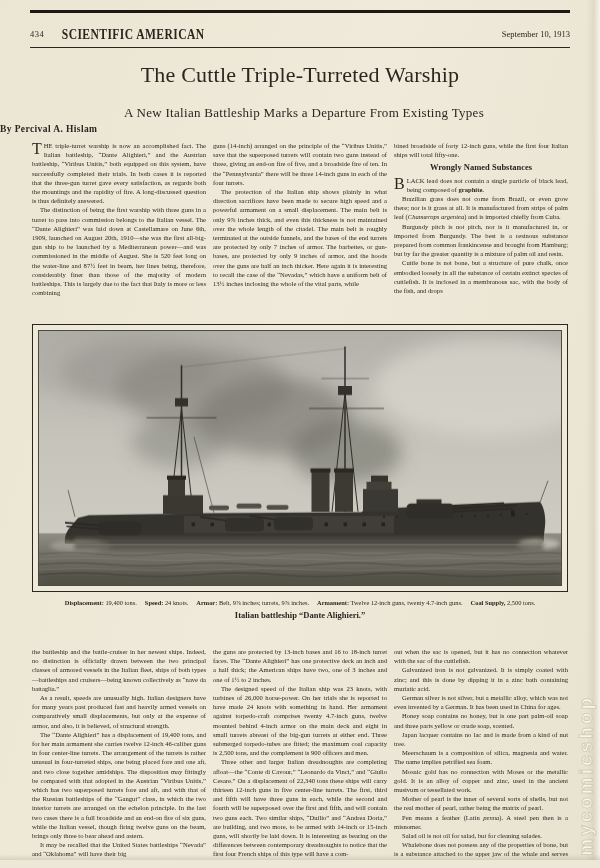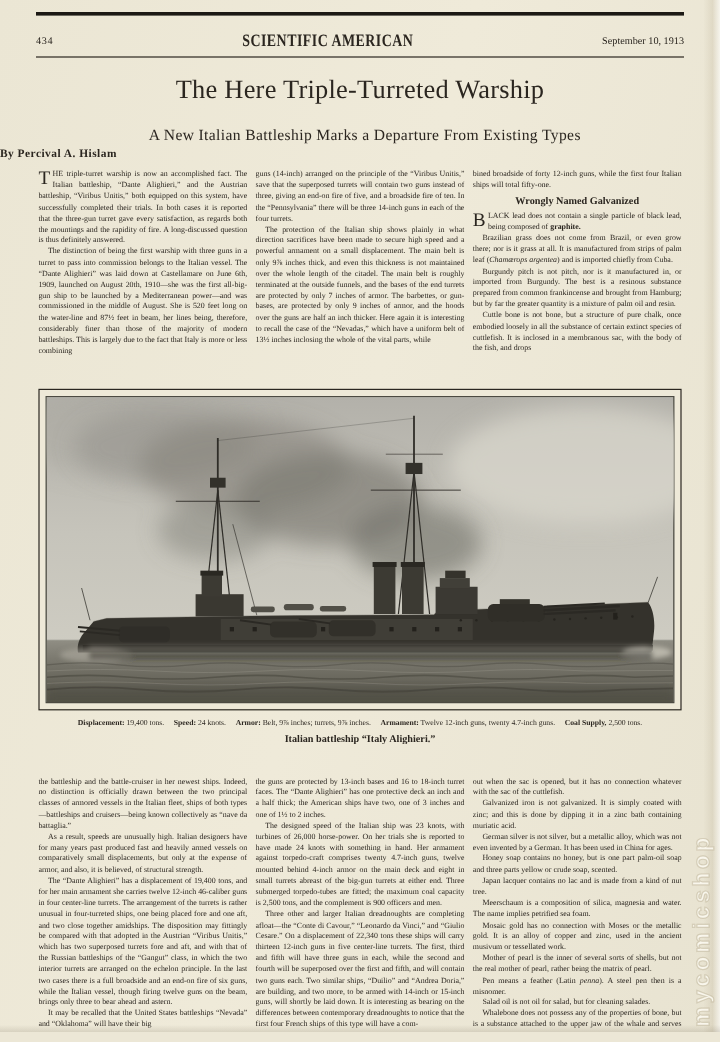--- a/index.html
+++ b/index.html
@@ -7,21 +7,21 @@
   .page {
     position:relative; width:600px; height:860px; overflow:hidden;
     background:linear-gradient(105deg,#ebe6d4 0%,#efead9 48%,#e8e3d1 100%);
     font-family:"Liberation Serif", serif; color:#2b2620;
   }
   .rule-thick { position:absolute; left:30px; right:30px; top:10px; height:3px; background:#1c1914; }
   .rule-thin  { position:absolute; left:30px; right:30px; top:47px; height:1px; background:#2b2620; }
   .header-row { position:absolute; left:30px; right:30px; top:24px; height:20px;
                 display:flex; align-items:center; }
   .pageno { font-size:8.5px; letter-spacing:0.5px; }
-  .masthead-wrap { flex:1; text-align:center; }
+  .masthead-wrap { flex:1; }
   .masthead { display:inline-block; transform:scaleX(0.8); font-weight:bold; font-size:14.5px;
               letter-spacing:0.5px; white-space:nowrap; }
   .date { font-size:8.5px; }
   .title { position:absolute; top:62px; left:0; width:100%; margin:0; text-align:center;
            font-size:22px; font-weight:400; letter-spacing:0.2px; }
   .subtitle { position:absolute; top:101px; left:0; width:100%; margin:4px; text-align:center;
               font-size:13px; font-weight:400; letter-spacing:0.3px; }
   .byline { position:absolute; top:124px; left:0; width:100%; text-align:left;
             font-size:9.5px; font-weight:700; letter-spacing:0.4px; }
   .columns { position:absolute; left:32px; right:32px; display:flex; gap:7px; overflow:hidden; }
@@ -58,36 +58,36 @@
   <div class="rule-thick"></div>
 
   <div class="header-row">
     <span class="pageno">434</span>
     <span class="masthead-wrap"><span class="masthead">SCIENTIFIC AMERICAN</span></span>
     <span class="date">September 10, 1913</span>
   </div>
 
   <div class="rule-thin"></div>
 
-  <h1 class="title">The Here Triple-Turreted Warship</h1>
+  <h1 class="title">The Cuttle Triple-Turreted Warship</h1>
   <h2 class="subtitle">A New Italian Battleship Marks a Departure From Existing Types</h2>
   <div class="byline">By Percival A. Hislam</div>
 
   <div class="columns top">
     <div class="col">
         <p class="para noindent"><span class="dropcap">T</span>HE triple-turret warship is now an accomplished fact. The Italian battleship, “Dante Alighieri,” and the Austrian battleship, “Viribus Unitis,” both equipped on this system, have successfully completed their trials. In both cases it is reported that the three-gun turret gave every satisfaction, as regards both the mountings and the rapidity of fire. A long-discussed question is thus definitely answered.</p>
         <p class="para">The distinction of being the first warship with three guns in a turret to pass into commission belongs to the Italian vessel. The “Dante Alighieri” was laid down at Castellamare on June 6th, 1909, launched on August 20th, 1910—she was the first all-big-gun ship to be launched by a Mediterranean power—and was commissioned in the middle of August. She is 520 feet long on the water-line and 87½ feet in beam, her lines being, therefore, considerably finer than those of the majority of modern battleships. This is largely due to the fact that Italy is more or less combining</p>
       </div>
     <div class="col">
         <p class="para noindent">guns (14-inch) arranged on the principle of the “Viribus Unitis,” save that the superposed turrets will contain two guns instead of three, giving an end-on fire of five, and a broadside fire of ten. In the “Pennsylvania” there will be three 14-inch guns in each of the four turrets.</p>
         <p class="para">The protection of the Italian ship shows plainly in what direction sacrifices have been made to secure high speed and a powerful armament on a small displacement. The main belt is only 9⅞ inches thick, and even this thickness is not maintained over the whole length of the citadel. The main belt is roughly terminated at the outside funnels, and the bases of the end turrets are protected by only 7 inches of armor. The barbettes, or gun-bases, are protected by only 9 inches of armor, and the hoods over the guns are half an inch thicker. Here again it is interesting to recall the case of the “Nevadas,” which have a uniform belt of 13½ inches inclosing the whole of the vital parts, while</p>
       </div>
     <div class="col">
         <p class="para noindent">bined broadside of forty 12-inch guns, while the first four Italian ships will total fifty-one.</p>
-        <div class="col-heading">Wrongly Named Galvanized</div>
+        <div class="col-heading">Wrongly Named Substances</div>
         <p class="para noindent"><span class="dropcap">B</span>LACK lead does not contain a single particle of black lead, being composed of <b>graphite.</b></p>
         <p class="para">Brazilian grass does not come from Brazil, or even grow there; nor is it grass at all. It is manufactured from strips of palm leaf (<i>Chamærops argentea</i>) and is imported chiefly from Cuba.</p>
         <p class="para">Burgundy pitch is not pitch, nor is it manufactured in, or imported from Burgundy. The best is a resinous substance prepared from common frankincense and brought from Hamburg; but by far the greater quantity is a mixture of palm oil and resin.</p>
         <p class="para">Cuttle bone is not bone, but a structure of pure chalk, once embodied loosely in all the substance of certain extinct species of cuttlefish. It is inclosed in a membranous sac, with the body of the fish, and drops</p>
       </div>
   </div>
 
   <div class="photo-frame">
     <div class="photo" role="img" aria-label="Italian battleship “Dante Alighieri” steaming at sea, port side view, smoke trailing from her funnels">
       <svg viewBox="0 0 1044 492" preserveAspectRatio="none">
@@ -226,21 +226,21 @@
           <path d="M0,472 Q80,465 160,472 Q240,479 320,472 Q400,465 480,472 Q560,479 640,472 Q720,465 800,472 Q880,479 960,472 L1044,470" stroke="#3d3b34" stroke-width="3" opacity="0.6"></path>
           <path d="M0,442 Q90,437 180,442 Q270,447 360,442 Q450,437 540,442 Q630,447 720,442 Q810,437 900,442 L1044,441" stroke="#9d9a8e" stroke-width="1.5" opacity="0.4"></path>
           <path d="M0,462 Q90,457 180,462 Q270,467 360,462 Q450,457 540,462 Q630,467 720,462 Q810,457 900,462 L1044,461" stroke="#a8a599" stroke-width="1.5" opacity="0.35"></path>
         </g>
         <rect x="0" y="470" width="1044" height="22" fill="#4a4840" opacity="0.5" filter="url(#b8)"></rect>
       </svg>
     </div>
   </div>
 
   <div class="caption-specs"><span class="spec"><b>Displacement:</b> 19,400 tons.</span><span class="spec"><b>Speed:</b> 24 knots.</span><span class="spec"><b>Armor:</b> Belt, 9⅞ inches; turrets, 9⅞ inches.</span><span class="spec"><b>Armament:</b> Twelve 12-inch guns, twenty 4.7-inch guns.</span><span class="spec"><b>Coal Supply,</b> 2,500 tons.</span></div>
-  <div class="caption-title">Italian battleship “Italy Alighieri.”</div>
+  <div class="caption-title">Italian battleship “Dante Alighieri.”</div>
 
   <div class="columns bottom">
     <div class="col">
         <p class="para noindent">the battleship and the battle-cruiser in her newest ships. Indeed, no distinction is officially drawn between the two principal classes of armored vessels in the Italian fleet, ships of both types—battleships and cruisers—being known collectively as “nave da battaglia.”</p>
         <p class="para">As a result, speeds are unusually high. Italian designers have for many years past produced fast and heavily armed vessels on comparatively small displacements, but only at the expense of armor, and also, it is believed, of structural strength.</p>
         <p class="para">The “Dante Alighieri” has a displacement of 19,400 tons, and for her main armament she carries twelve 12-inch 46-caliber guns in four center-line turrets. The arrangement of the turrets is rather unusual in four-turreted ships, one being placed fore and one aft, and two close together amidships. The disposition may fittingly be compared with that adopted in the Austrian “Viribus Unitis,” which has two superposed turrets fore and aft, and with that of the Russian battleships of the “Gangut” class, in which the two interior turrets are arranged on the echelon principle. In the last two cases there is a full broadside and an end-on fire of six guns, while the Italian vessel, though firing twelve guns on the beam, brings only three to bear ahead and astern.</p>
         <p class="para">It may be recalled that the United States battleships “Nevada” and “Oklahoma” will have their big</p>
       </div>
     <div class="col">
         <p class="para noindent">the guns are protected by 13-inch bases and 16 to 18-inch turret faces. The “Dante Alighieri” has one protective deck an inch and a half thick; the American ships have two, one of 3 inches and one of 1½ to 2 inches.</p>

